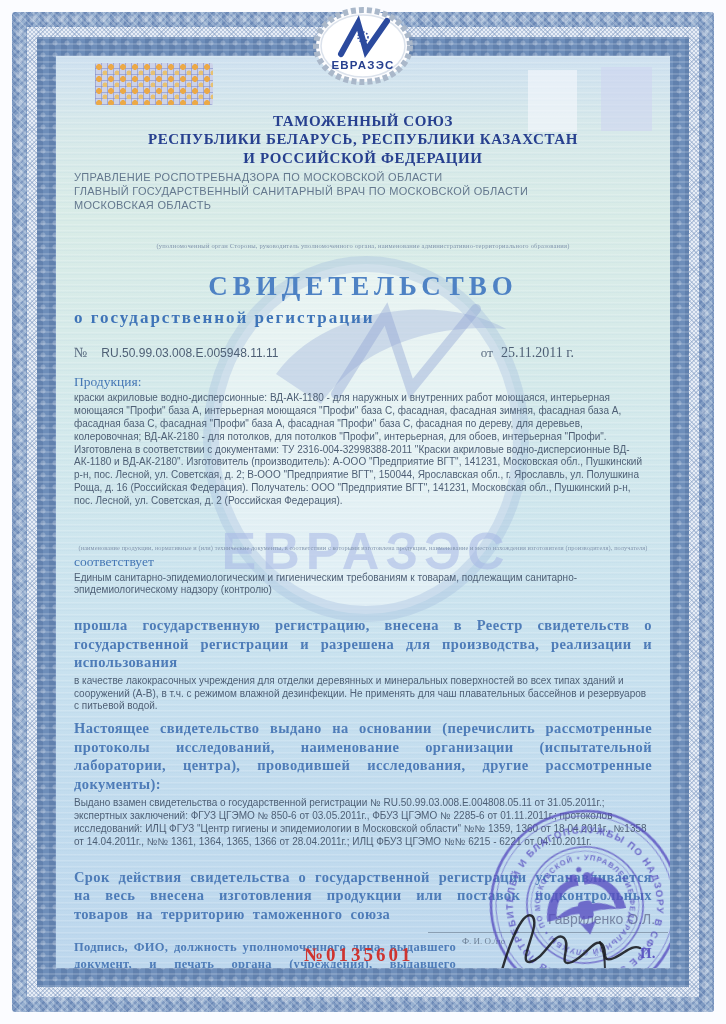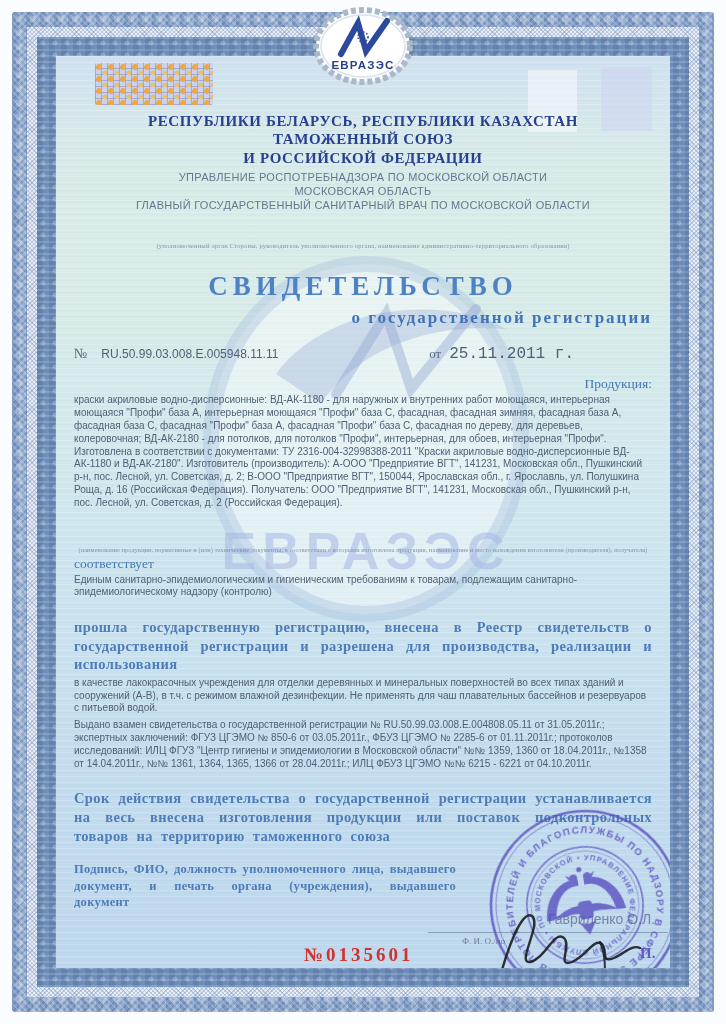--- a/index.html
+++ b/index.html
@@ -38,31 +38,31 @@
     position:relative;height:100%;overflow:hidden;
     background:
       repeating-linear-gradient(180deg, rgba(255,255,255,.16) 0 1px, rgba(150,185,215,.08) 2px 3px, rgba(255,255,255,0) 3px 6px),
       linear-gradient(180deg,#cfe1f0 0%,#d7e9ea 8%,#d9ece7 18%,#d7ebe9 30%,#d3e9ec 42%,#cde5ee 55%,#c8e1ef 68%,#c2dcee 80%,#bdd7ed 100%);
   }
   .doc-content{position:relative;z-index:1;padding:0 18px;}
   .layer{position:absolute;z-index:0;}
   .overlay{position:absolute;z-index:2;}
 
   .hdr-serif{margin-top:56px;text-align:center;color:#27408f;font-weight:bold;font-size:15px;line-height:1.22;letter-spacing:.6px;}
-  .hdr-sans{margin-top:4px;text-align:center;color:#64788e;font-family:"Liberation Sans",sans-serif;font-size:11px;line-height:1.26;letter-spacing:.3px;}
+  .hdr-sans{margin-top:4px;text-align:left;color:#64788e;font-family:"Liberation Sans",sans-serif;font-size:11px;line-height:1.26;letter-spacing:.3px;}
   .caption-tiny{margin-top:30px;text-align:center;color:#8194ad;font-size:6.5px;letter-spacing:.2px;}
   .title{margin-top:22px;text-align:center;color:#4e82c4;font-weight:bold;font-size:27px;letter-spacing:5px;}
-  .subtitle{margin-top:6px;text-align:right;color:#3f74b8;font-weight:bold;font-size:17px;letter-spacing:2px;}
+  .subtitle{margin-top:6px;text-align:left;color:#3f74b8;font-weight:bold;font-size:17px;letter-spacing:2px;}
   .num-row{margin-top:17px;display:flex;align-items:baseline;padding-right:78px;}
   .num-label{color:#5a6b80;font-size:14px;}
   .num-value{margin-left:14px;color:#4e5f75;font-family:"Liberation Sans",sans-serif;font-size:12px;flex:1;}
   .date-label{color:#5a6b80;font-size:13px;margin-right:8px;text-align:right;}
-  .date-value{color:#4e5f75;font-family:Liberation Mono, monospace;font-size:16px;}
+  .date-value{color:#4e5f75;font-family:Liberation Serif, serif;font-size:14px;}
   .lead-blue{color:#4577b5;font-size:13.5px;}
-  .product-label{margin-top:13px;text-align:right;}
+  .product-label{margin-top:13px;}
   .sans-body{margin-top:2px;color:#4e5f75;font-family:"Liberation Sans",sans-serif;font-size:10px;line-height:1.28;text-align:left;}
   .caption2{margin-top:36px;text-align:center;color:#8194ad;font-size:6.3px;letter-spacing:.1px;}
   .lead2{margin-top:3px;}
   .just-blue{margin-top:19px;color:#4e7cb8;font-weight:bold;font-size:14.5px;line-height:1.28;text-align:justify;letter-spacing:.4px;word-spacing:4px;}
   .usage{margin-top:3px;}
   .basis-text{margin-top:4px;}
   .sign-note{margin-top:16px;width:382px;color:#4e7cb8;font-weight:bold;font-size:12.5px;line-height:1.32;text-align:justify;letter-spacing:.3px;word-spacing:2px;}
 
   .hologram{left:39px;top:7px;width:118px;height:42px;border-radius:2px;opacity:.95;
     background-color:#ccd2e9;
@@ -100,28 +100,28 @@
           <div class="layer faint-rect-b"></div>
           <svg class="layer watermark-svg" viewBox="0 0 480 390">
             <ellipse cx="240" cy="185" rx="155" ry="175" fill="rgba(255,255,255,0.42)" stroke="rgba(160,185,220,0.35)" stroke-width="16"></ellipse>
             <path d="M150,120 C200,50 320,40 380,75 C320,70 240,85 195,150 Z" fill="rgba(150,170,215,0.35)"></path>
             <path d="M210,140 L260,60 L285,135 L350,55" stroke="rgba(140,160,210,0.4)" stroke-width="10" fill="none" stroke-linecap="round"></path>
             <text x="240" y="315" text-anchor="middle" font-family="Liberation Sans, sans-serif" font-size="52" font-weight="bold" letter-spacing="6" fill="rgba(165,182,228,0.55)">ЕВРАЗЭС</text>
           </svg>
 
           <div class="doc-content">
             <div class="hdr-serif">
+              <div>ТАМОЖЕННЫЙ СОЮЗ</div>
               <div>РЕСПУБЛИКИ БЕЛАРУСЬ, РЕСПУБЛИКИ КАЗАХСТАН</div>
-              <div>ТАМОЖЕННЫЙ СОЮЗ</div>
               <div>И РОССИЙСКОЙ ФЕДЕРАЦИИ</div>
             </div>
             <div class="hdr-sans">
               <div>УПРАВЛЕНИЕ РОСПОТРЕБНАДЗОРА ПО МОСКОВСКОЙ ОБЛАСТИ</div>
+              <div>ГЛАВНЫЙ ГОСУДАРСТВЕННЫЙ САНИТАРНЫЙ ВРАЧ ПО МОСКОВСКОЙ ОБЛАСТИ</div>
               <div>МОСКОВСКАЯ ОБЛАСТЬ</div>
-              <div>ГЛАВНЫЙ ГОСУДАРСТВЕННЫЙ САНИТАРНЫЙ ВРАЧ ПО МОСКОВСКОЙ ОБЛАСТИ</div>
             </div>
             <div class="caption-tiny">(уполномоченный орган Стороны, руководитель уполномоченного органа, наименование административно-территориального образования)</div>
             <div class="title">СВИДЕТЕЛЬСТВО</div>
             <div class="subtitle">о государственной регистрации</div>
 
             <div class="num-row">
               <span class="num-label">№</span>
               <span class="num-value">RU.50.99.03.008.Е.005948.11.11</span>
               <span class="date-label">от</span>
               <span class="date-value">25.11.2011 г.</span>
@@ -130,20 +130,21 @@
             <div class="lead-blue product-label">Продукция:</div>
             <div class="sans-body">краски акриловые водно-дисперсионные: ВД-АК-1180 - для наружных и внутренних работ моющаяся, интерьерная моющаяся "Профи" база А, интерьерная моющаяся "Профи" база С, фасадная, фасадная зимняя, фасадная база А, фасадная база С, фасадная "Профи" база А, фасадная "Профи" база С, фасадная по дереву, для деревьев, колеровочная; ВД-АК-2180 - для потолков, для потолков "Профи", интерьерная, для обоев, интерьерная "Профи". Изготовлена в соответствии с документами: ТУ 2316-004-32998388-2011 "Краски акриловые водно-дисперсионные ВД-АК-1180 и ВД-АК-2180". Изготовитель (производитель): А-ООО "Предприятие ВГТ", 141231, Московская обл., Пушкинский р-н, пос. Лесной, ул. Советская, д. 2; В-ООО "Предприятие ВГТ", 150044, Ярославская обл., г. Ярославль, ул. Полушкина Роща, д. 16 (Российская Федерация).  Получатель: ООО "Предприятие ВГТ", 141231, Московская обл., Пушкинский р-н, пос. Лесной, ул. Советская, д. 2 (Российская Федерация).</div>
             <div class="caption2">(наименование продукции, нормативные и (или) технические документы, в соответствии с которыми изготовлена продукция, наименование и место нахождения изготовителя (производителя), получателя)</div>
 
             <div class="lead-blue lead2">соответствует</div>
             <div class="sans-body">Единым санитарно-эпидемиологическим и гигиеническим требованиям к товарам, подлежащим санитарно-эпидемиологическому надзору (контролю)</div>
 
             <div class="just-blue">прошла государственную регистрацию, внесена в Реестр свидетельств о государственной регистрации и разрешена для производства, реализации и использования</div>
             <div class="sans-body usage">в качестве лакокрасочных учреждения для отделки деревянных и минеральных поверхностей во всех типах зданий и сооружений (А-В), в т.ч. с режимом влажной дезинфекции. Не применять для чаш плавательных бассейнов и резервуаров с питьевой водой.</div>
 
+            <div class="just-blue" style="margin-top:6px">Настоящее свидетельство выдано на основании (перечислить рассмотренные протоколы исследований, наименование организации (испытательной лаборатории, центра), проводившей исследования, другие рассмотренные документы):</div>
             <div class="sans-body basis-text">Выдано взамен свидетельства о государственной регистрации № RU.50.99.03.008.Е.004808.05.11 от 31.05.2011г.;  экспертных заключений: ФГУЗ ЦГЭМО № 850-6 от 03.05.2011г., ФБУЗ ЦГЭМО № 2285-6 от 01.11.2011г.;  протоколов исследований: ИЛЦ ФГУЗ "Центр гигиены и эпидемиологии в Московской области" №№ 1359, 1360 от 18.04.2011г., №1358 от 14.04.2011г., №№ 1361, 1364, 1365, 1366 от 28.04.2011г.; ИЛЦ ФБУЗ ЦГЭМО №№ 6215 - 6221 от 04.10.2011г.</div>
 
             <div class="just-blue">Срок действия свидетельства о государственной регистрации устанавливается на весь внесена изготовления продукции или поставок подконтрольных товаров на территорию таможенного союза</div>
 
             <div class="sign-note">Подпись, ФИО, должность уполномоченного лица, выдавшего документ, и печать органа (учреждения), выдавшего документ</div>
           </div>
 
           <div class="overlay sig-line"></div>
           <div class="overlay fio-caption">Ф. И. О./по</div>
           <div class="overlay faint-name">Гавриленко О.Л.</div>

